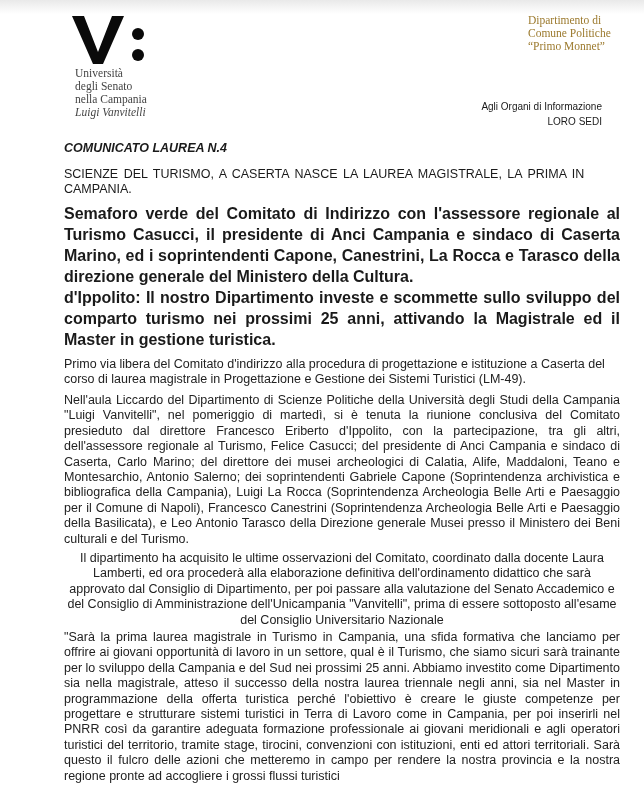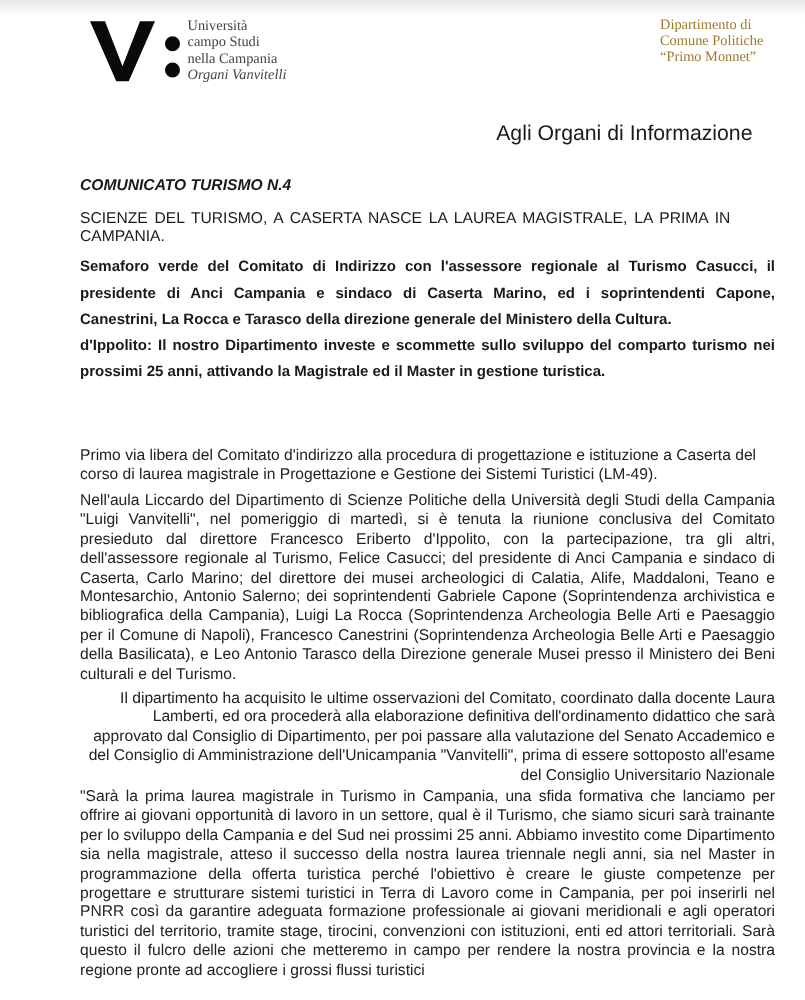--- a/index.html
+++ b/index.html
@@ -10,95 +10,96 @@
     color: #1a1a1a;
     position: relative;
   }
   .topshade {
     position: absolute; left: 0; top: 0; width: 644px; height: 14px;
     background: linear-gradient(#e9e9e9, #ffffff);
   }
   .page { position: absolute; left: 0; top: 0; width: 644px; height: 800px; }
 
   
-  .logo-univ { position: absolute; left: 72px; top: 14px; display: flex; align-items: center; }
+  .logo-univ { position: absolute; left: 72px; top: 14px; display: flex; align-items: center; flex-direction: column; }
   .logo-mark { width: 78px; height: 52px; position: relative; }
   .logo-mark svg { display: block; }
   .logo-text {
     margin-left: 0px; margin-top: 1px;
     font-family: "Liberation Serif", serif; font-size: 11.5px; line-height: 13px; color: #444;
   }
   .logo-text .it { font-style: italic; }
   .logo-dept {
     position: absolute; left: 528px; top: 14px;
     font-family: "Liberation Serif", serif; font-size: 11.5px; line-height: 13px;
     color: #9c7a2e;
   }
 
   .recipient {
     position: absolute; right: 42px; top: 99px; text-align: right;
-    font-size: 17px; line-height: 15px;
+    font-size: 10px; line-height: 15px;
   }
   .press-no {
     position: absolute; left: 64px; top: 141px;
     font-size: 12.5px; font-weight: bold; font-style: italic;
   }
   .headline {
     position: absolute; left: 64px; top: 167px; width: 556px;
     font-size: 12.5px; font-weight: normal; line-height: 15px; word-spacing: 2px;
   }
   .subhead {
     position: absolute; left: 64px; top: 203px; width: 556px;
-    font-size: 12px; font-weight: bold; line-height: 21px; text-align: justify;
+    font-size: 16px; font-weight: bold; line-height: 21px; text-align: justify;
   }
   .subhead .it { }
 
   .body-p {
     position: absolute; left: 64px; width: 556px;
     font-size: 12.5px; line-height: 15.4px; text-align: justify; color: #222;
   }
   .p1 { top: 323px; text-align: left; margin-top: 34px; }
   .p2 { top: 393px; }
-  .p3 { top: 551px; text-align: right; }
+  .p3 { top: 551px; text-align: center; }
   .p4 { top: 630px; }
 </style>
 </head>
 <body>
 
 <div class="topshade"></div>
 
 <div class="page">
 
   <div class="logo-univ">
     <div class="logo-mark">
       <svg width="78" height="52" viewBox="0 0 78 52">
         <polygon points="0,2 12,2 26,38 40,2 52,2 31,50 21,50" fill="#0a0a0a"></polygon>
         <circle cx="66" cy="20" r="6" fill="#0a0a0a"></circle>
         <circle cx="66" cy="41" r="6" fill="#0a0a0a"></circle>
       </svg>
     </div>
     <div class="logo-text">
       <div>Università</div>
-      <div>campo Studi</div>
+      <div>degli Senato</div>
       <div>nella Campania</div>
-      <div class="it">Organi Vanvitelli</div>
+      <div class="it">Luigi Vanvitelli</div>
     </div>
   </div>
 
   <div class="logo-dept">
     <div>Dipartimento di</div>
     <div>Comune Politiche</div>
     <div>“Primo Monnet”</div>
   </div>
 
   <div class="recipient">
     <div>Agli Organi di Informazione</div>
+    <div>LORO SEDI</div>
   </div>
 
-  <div class="press-no">COMUNICATO TURISMO N.4</div>
+  <div class="press-no">COMUNICATO LAUREA N.4</div>
 
   <div class="headline">SCIENZE DEL TURISMO, A CASERTA NASCE LA LAUREA MAGISTRALE, LA PRIMA IN CAMPANIA.</div>
 
   <div class="subhead">
     <span>Semaforo verde del Comitato di Indirizzo con l'assessore regionale al Turismo Casucci, il presidente di Anci Campania e sindaco di Caserta Marino, ed i soprintendenti Capone, Canestrini, La Rocca e Tarasco della direzione generale del Ministero della Cultura.</span><br>
     <span>d'Ippolito:</span>
     <span class="it">Il nostro Dipartimento investe e scommette sullo sviluppo del comparto turismo nei prossimi 25 anni, attivando la Magistrale ed il Master in gestione turistica.</span>
   </div>
 
   <div class="body-p p1">Primo via libera del Comitato d'indirizzo alla procedura di progettazione e istituzione a Caserta del corso di laurea magistrale in Progettazione e Gestione dei Sistemi Turistici (LM-49).</div>

